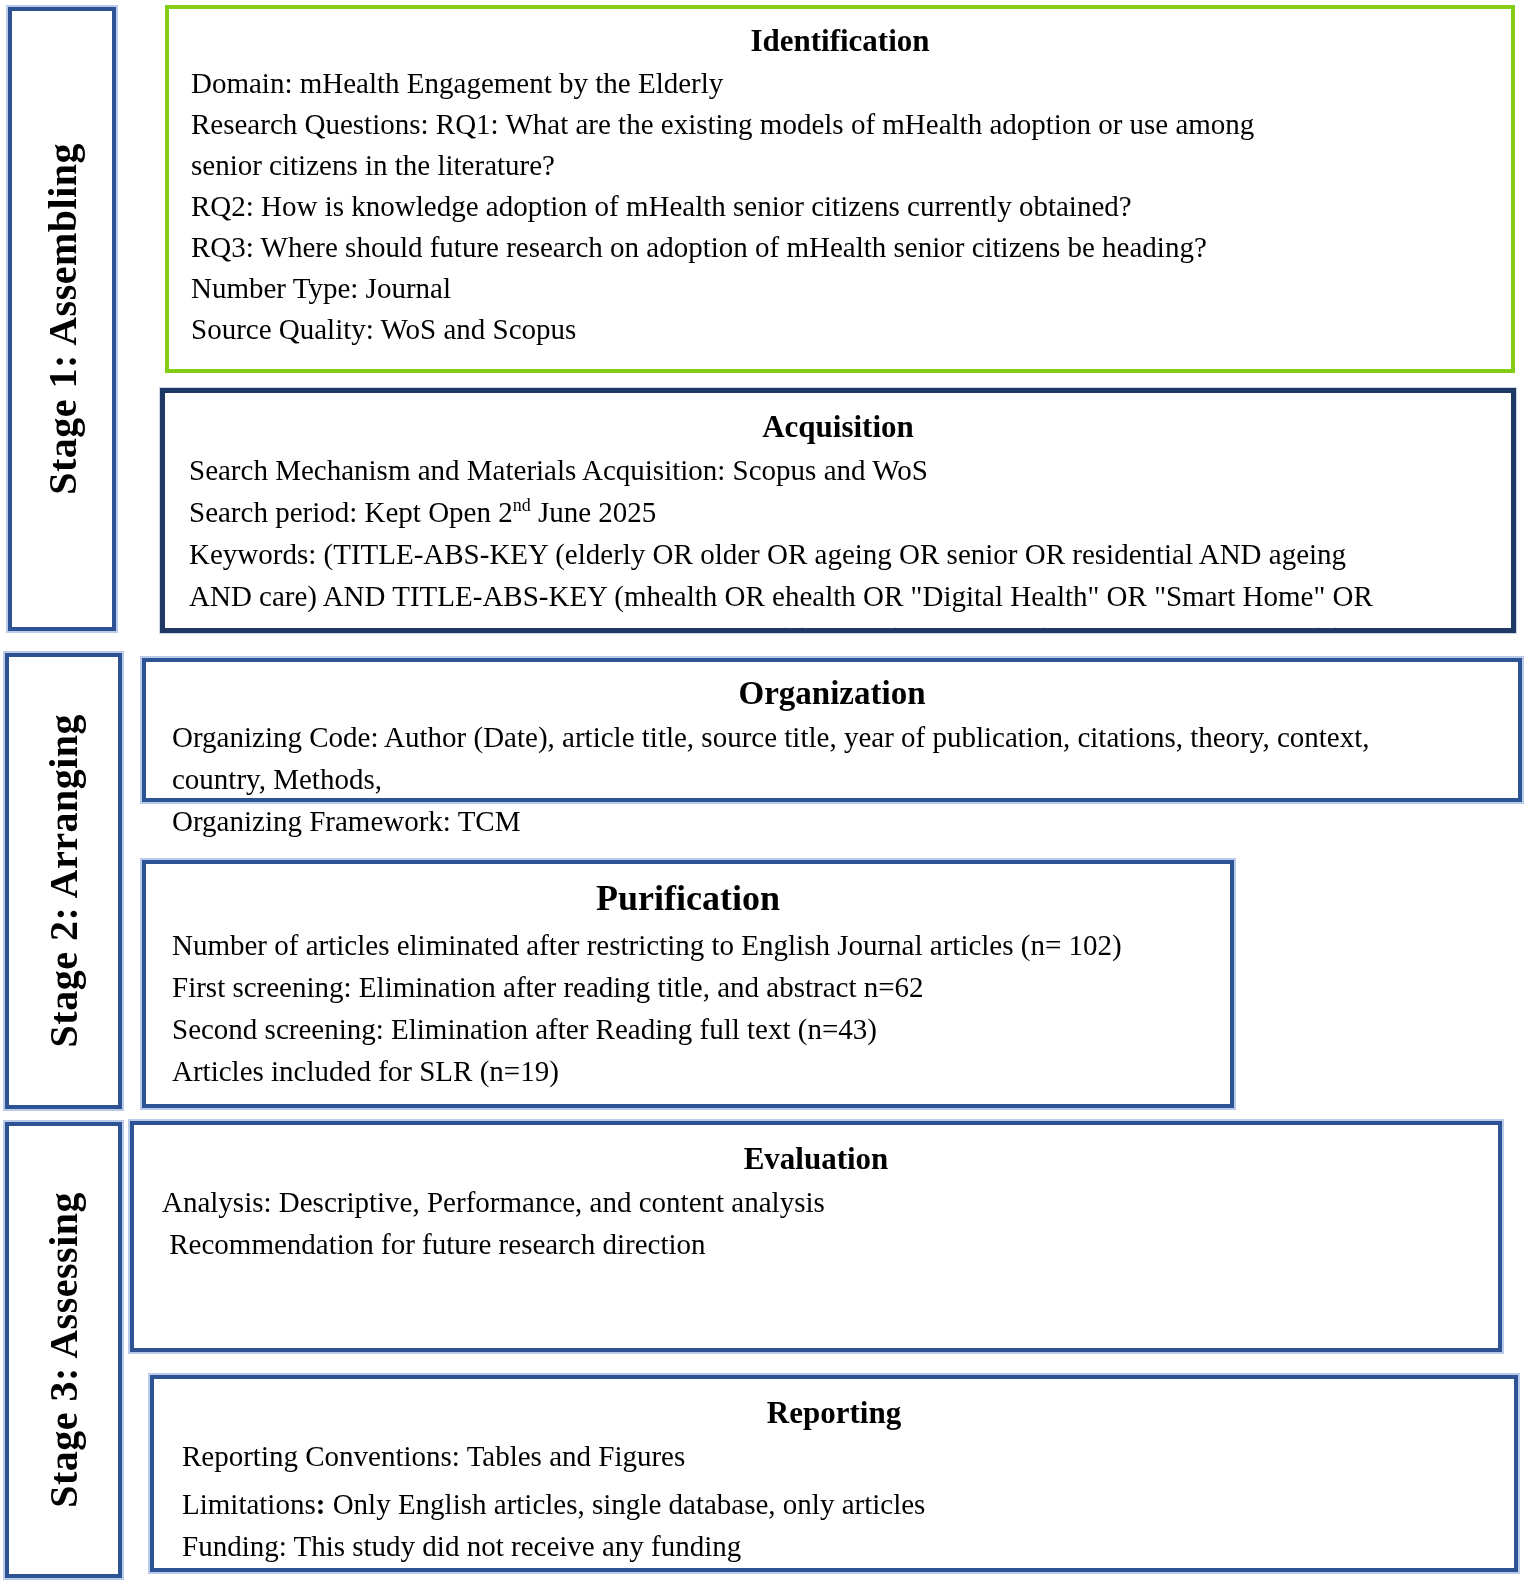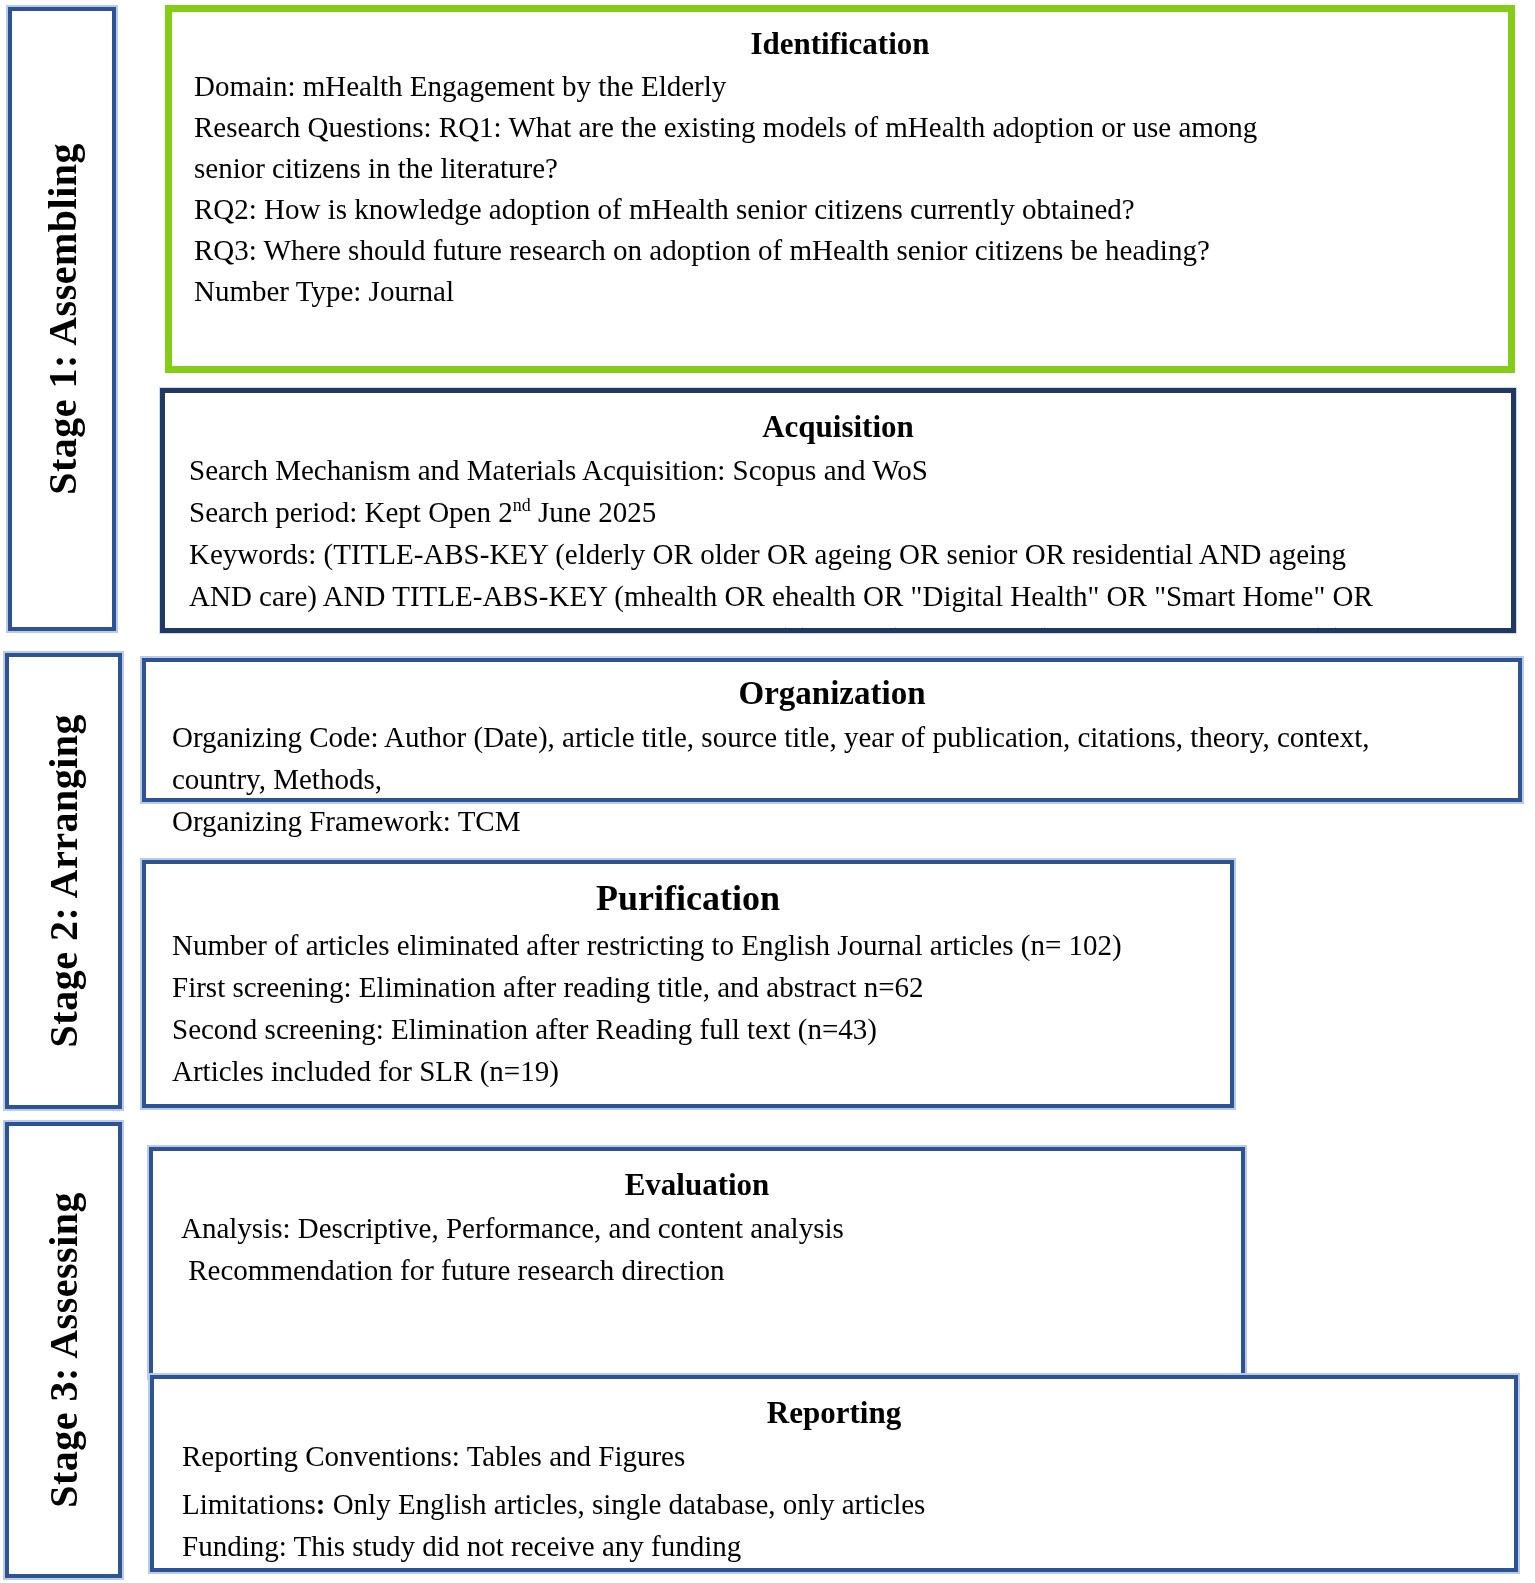--- a/index.html
+++ b/index.html
@@ -28,21 +28,21 @@
   .stage-label {
     writing-mode: vertical-rl;
     transform: rotate(180deg);
     font-weight: bold;
     font-size: 40px;
     white-space: nowrap;
     letter-spacing: 0.5px;
   }
 
   
-  .black-box  { border: 7px solid #84cc16; }
+  .black-box  { border: 4px solid #84cc16; }
   .navy-box   { border: 5px solid #1f3864; outline: 1px solid #cdd8ea; overflow: hidden; }
   .blue-box   { border: 4px solid #2e5395; outline: 2px solid #b9cbe8; }
 
   .box-title {
     text-align: center;
     font-weight: bold;
     font-size: 31px;
     line-height: 44px;
   }
   .title-lg { font-size: 36px; line-height: 52px; }
@@ -86,20 +86,21 @@
 </div>
 
 <div class="abs black-box pad-ident" style="left:165px; top:5px; width:1350px; height:368px;">
   <div class="box-title">Identification</div>
   <div class="line">Domain: mHealth Engagement by the Elderly</div>
   <div class="line">Research Questions: RQ1: What are the existing models of mHealth adoption or use among</div>
   <div class="line">senior citizens in the literature?</div>
   <div class="line">RQ2: How is knowledge adoption of mHealth senior citizens currently obtained?</div>
   <div class="line">RQ3: Where should future research on adoption of mHealth senior citizens be heading?</div>
   <div class="line">Number Type: Journal</div>
+  <div class="line">Source Quality: WoS and Scopus</div>
 </div>
 
 <div class="abs navy-box pad-acq lh42" style="left:160px; top:388px; width:1356px; height:245px;">
   <div class="box-title">Acquisition</div>
   <div class="line">Search Mechanism and Materials Acquisition: Scopus and WoS</div>
   <div class="line"><span>Search period: Kept Open 2</span><sup class="ord">nd</sup><span> June 2025</span></div>
   <div class="line">Keywords: (TITLE-ABS-KEY (elderly OR older OR ageing OR senior OR residential AND ageing</div>
   <div class="line">AND care) AND TITLE-ABS-KEY (mhealth OR ehealth OR "Digital Health" OR "Smart Home" OR</div>
   <div class="line">"Ambient Assisted Living" OR "Assistive Robots" ) ) AND ( LIMIT-TO ( SUBJAREA , "BUSI" ) )</div>
 </div>
@@ -112,21 +113,21 @@
 </div>
 
 <div class="abs blue-box pad-pur lh42" style="left:142px; top:860px; width:1092px; height:248px;">
   <div class="box-title title-lg">Purification</div>
   <div class="line">Number of articles eliminated after restricting to English Journal articles (n= 102)</div>
   <div class="line">First screening: Elimination after reading title, and abstract n=62</div>
   <div class="line">Second screening: Elimination after Reading full text (n=43)</div>
   <div class="line">Articles included for SLR (n=19)</div>
 </div>
 
-<div class="abs blue-box pad-eval lh42" style="left:149px; top:1121px; width:1096px; height:231px;margin-top:26px;">
+<div class="abs blue-box pad-eval lh42" style="left:130px; top:1121px; width:1372px; height:231px;">
   <div class="box-title">Evaluation</div>
   <div class="line">Analysis: Descriptive, Performance, and content analysis</div>
   <div class="line"> Recommendation for future research direction</div>
 </div>
 
 <div class="abs blue-box pad-rep lh42" style="left:150px; top:1375px; width:1368px; height:197px;">
   <div class="box-title">Reporting</div>
   <div class="line">Reporting Conventions: Tables and Figures</div>
   <div class="line mt6"><span>Limitations</span><span class="bold-colon">:</span><span> Only English articles, single database, only articles</span></div>
   <div class="line">Funding: This study did not receive any funding</div>

